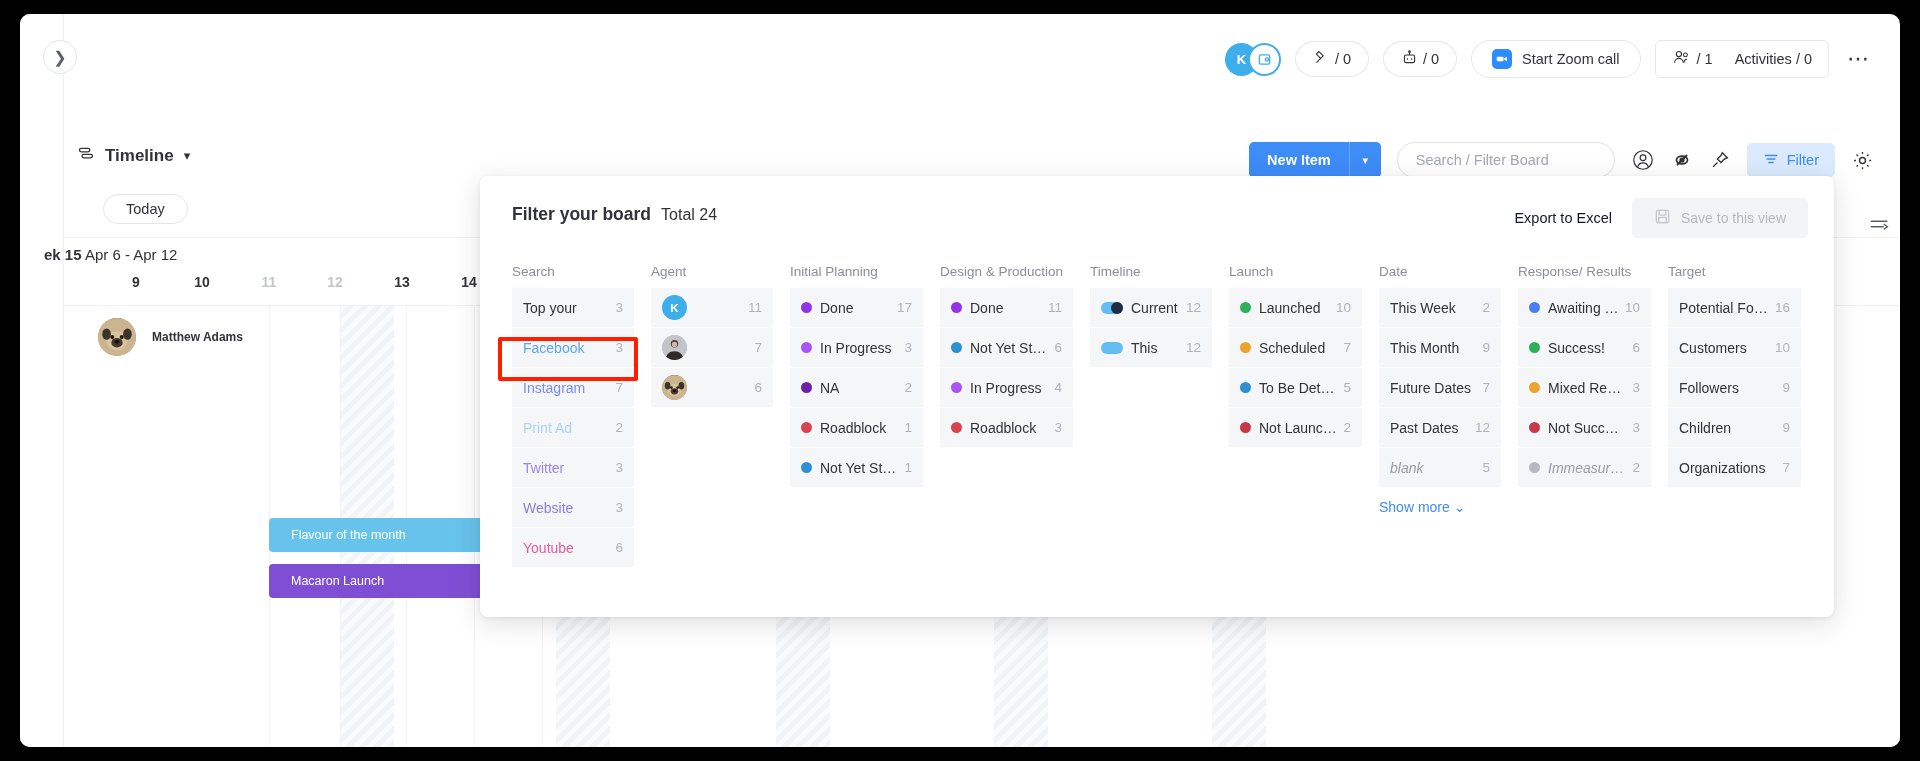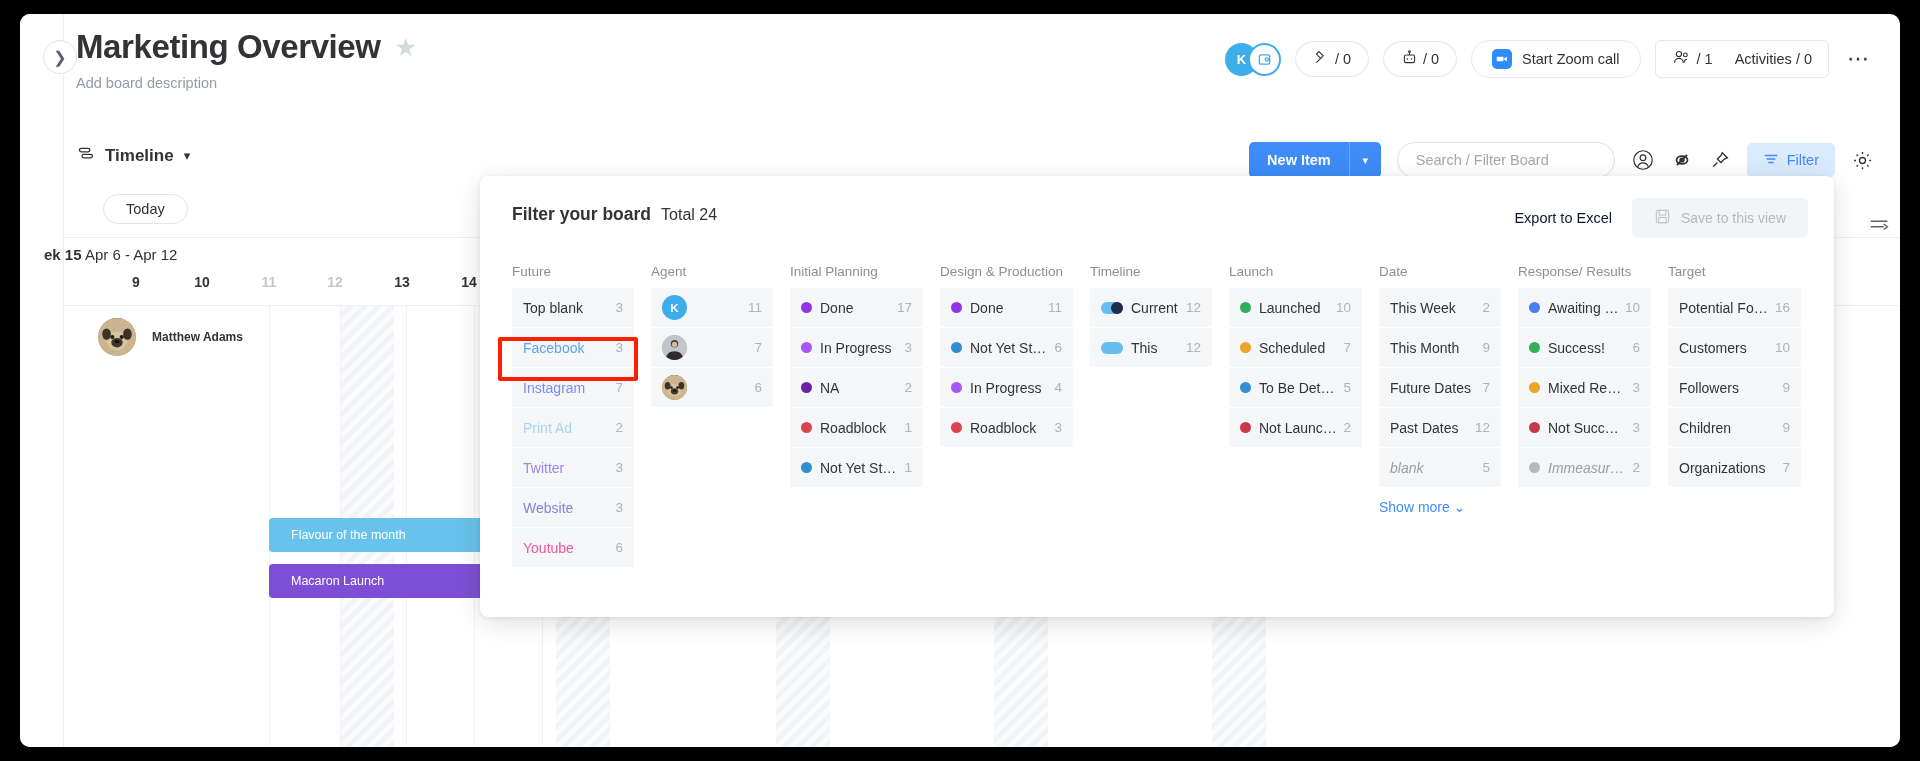--- a/index.html
+++ b/index.html
@@ -267,27 +267,20 @@
 <body>
 
 <div id="frame">
   <div id="canvas">
 
     <div id="left-rail"></div>
     <div id="rail-toggle">
       <span>❯</span>
     </div>
 
-    <div id="board-header">
-      <div id="board-title-row">
-        <div id="board-title">Marketing Overview</div>
-        <div id="fav-star">★</div>
-      </div>
-      <div id="board-desc">Add board description</div>
-    </div>
 
     <div id="header-right">
       <div class="avatar-stack">
         <div class="av k">K</div>
         <div class="av add">
           <svg width="15" height="15" viewBox="0 0 16 16" fill="none" stroke="#3eaeeb" stroke-width="1.4">
             <rect x="2.5" y="3" width="11" height="10" rx="1.5"></rect>
             <circle cx="10.5" cy="8" r="1.7"></circle>
           </svg>
         </div>
@@ -479,23 +472,23 @@
               <rect x="5.5" y="2.5" width="7" height="5"></rect>
               <rect x="5" y="10" width="8" height="5.5"></rect>
             </svg>
           </span>
           <span>Save to this view</span>
         </div>
       </div>
 
       <div id="columns">
           <div class="col">
-            <div class="col-title">Future</div>
-            <div class="opt">
-              <span class="lbl" style="color: rgb(50, 51, 56);">Top blank</span>
+            <div class="col-title">Search</div>
+            <div class="opt">
+              <span class="lbl" style="color: rgb(50, 51, 56);">Top your</span>
               <span class="cnt">3</span>
             </div>
             <div class="opt">
               <span class="lbl" style="color: rgb(94, 165, 240);">Facebook</span>
               <span class="cnt">3</span>
             </div>
             <div class="opt">
               <span class="lbl" style="color: rgb(122, 141, 240);">Instagram</span>
               <span class="cnt">7</span>
             </div>

